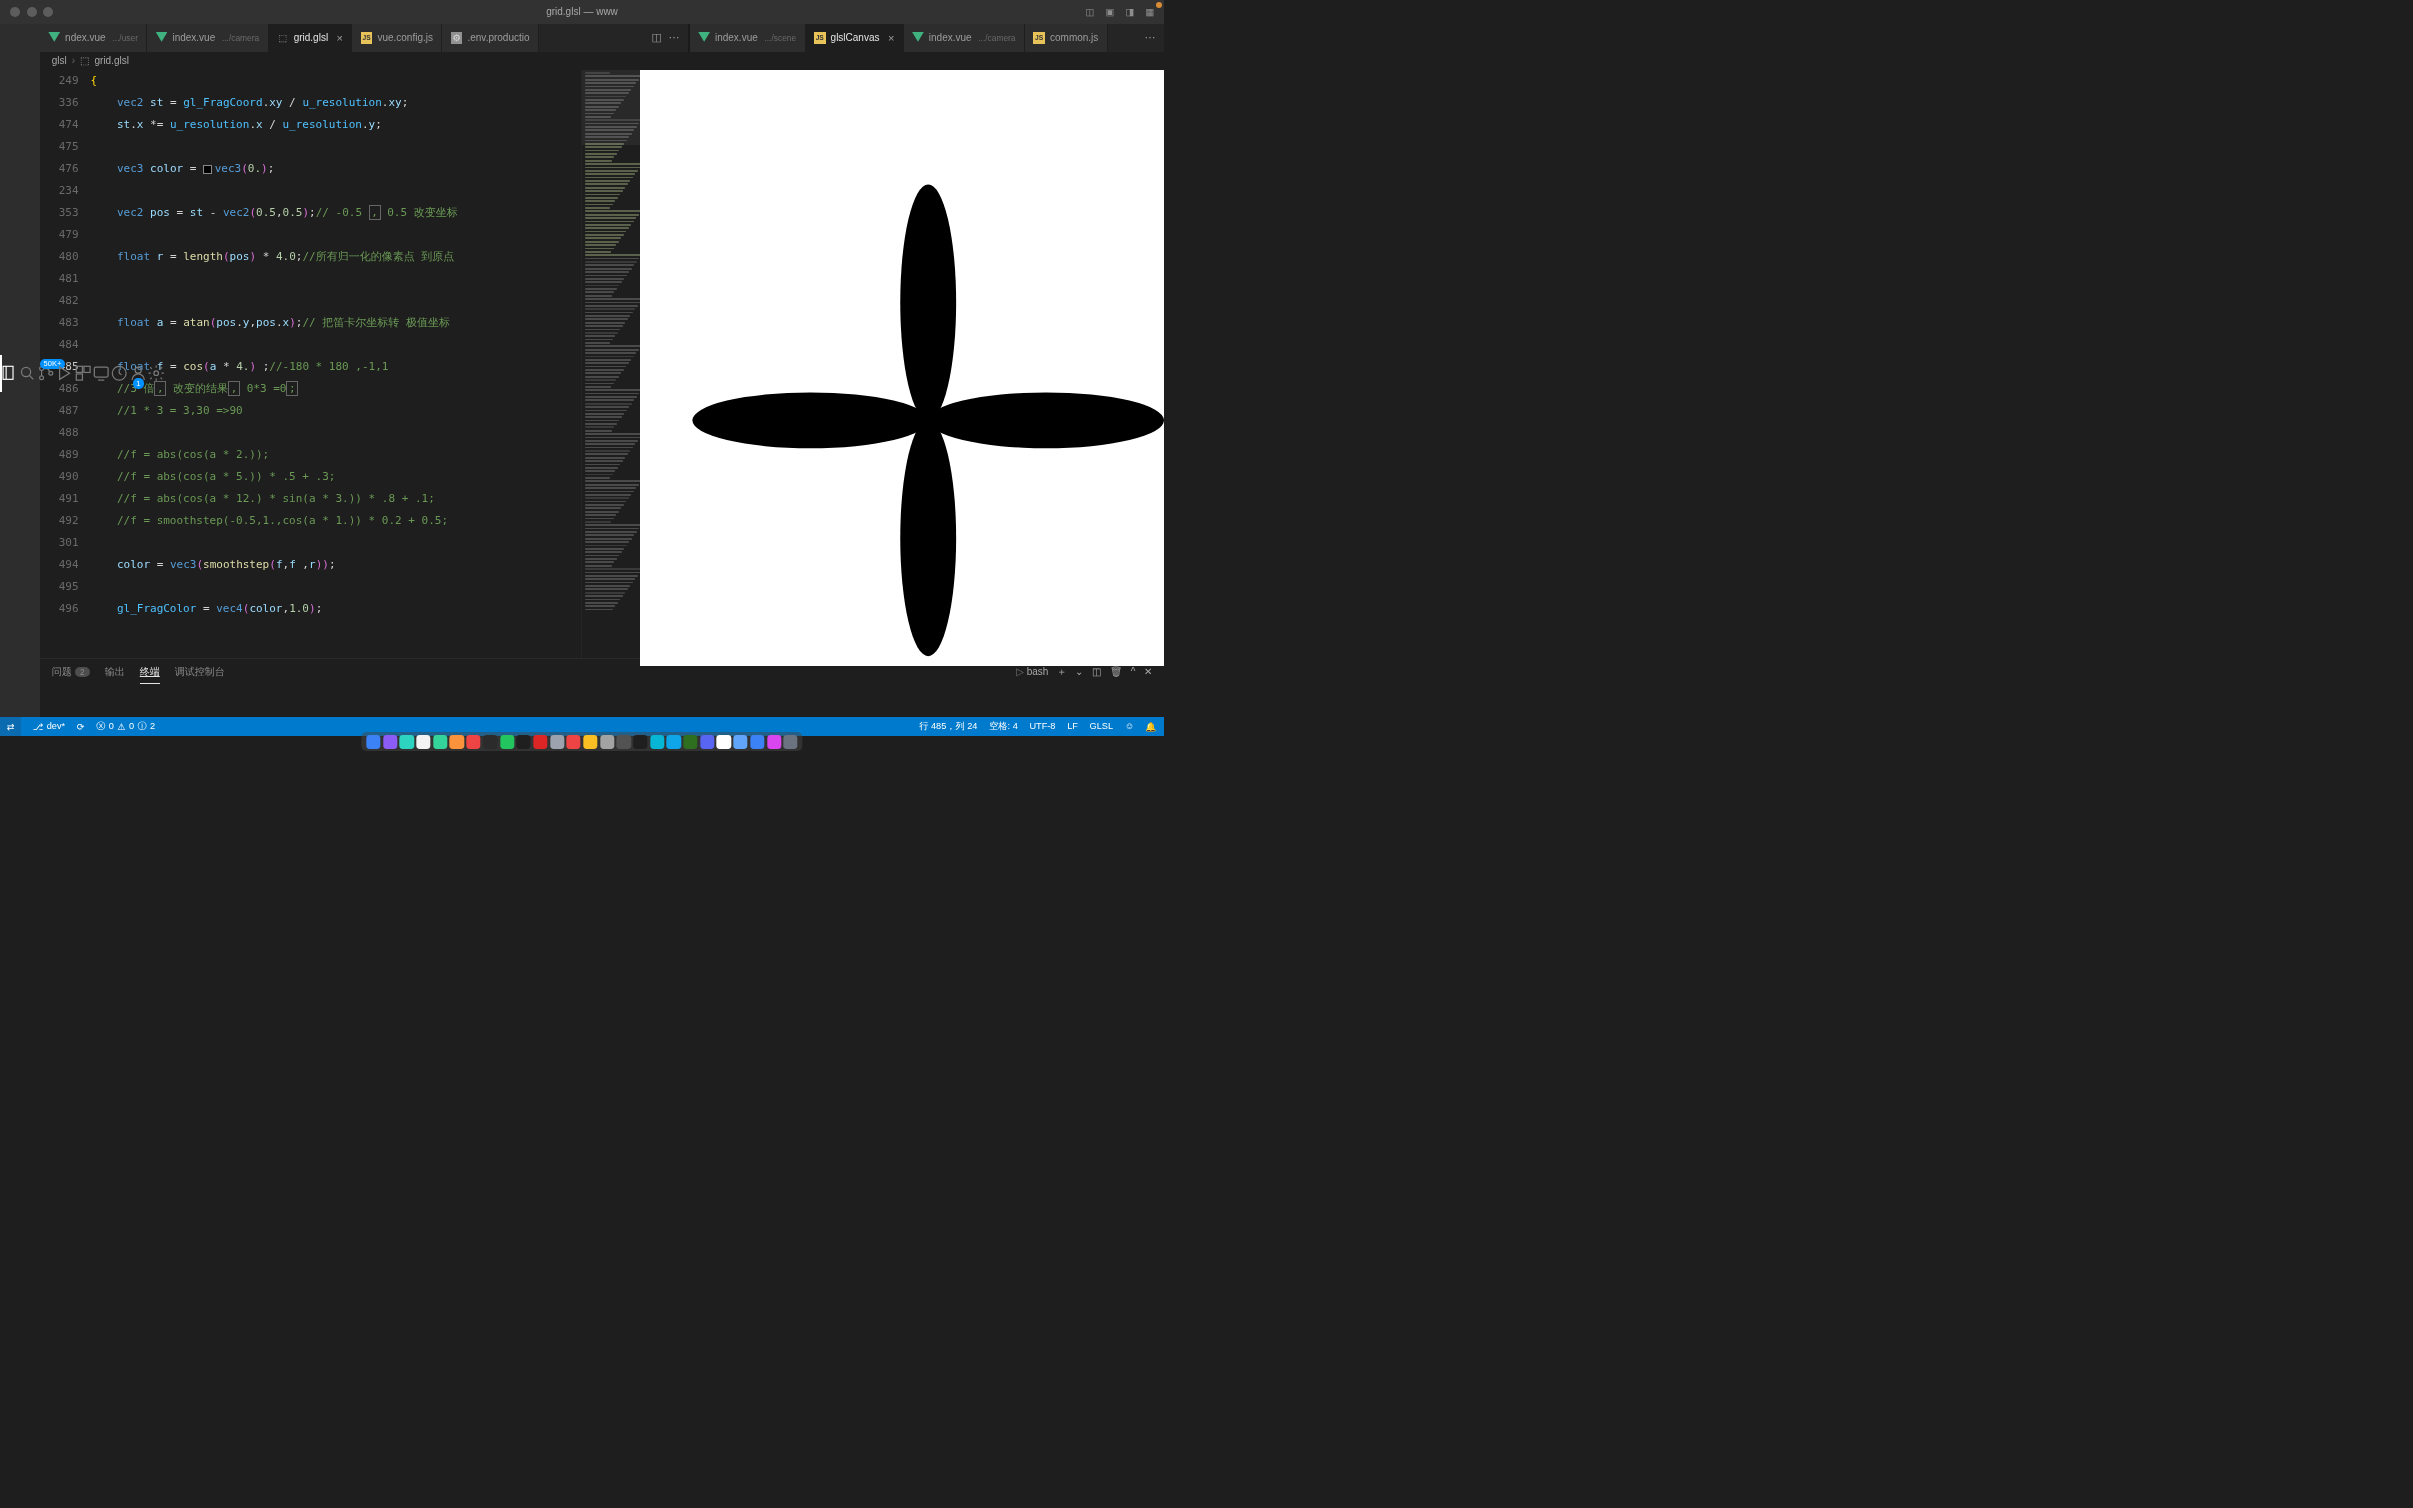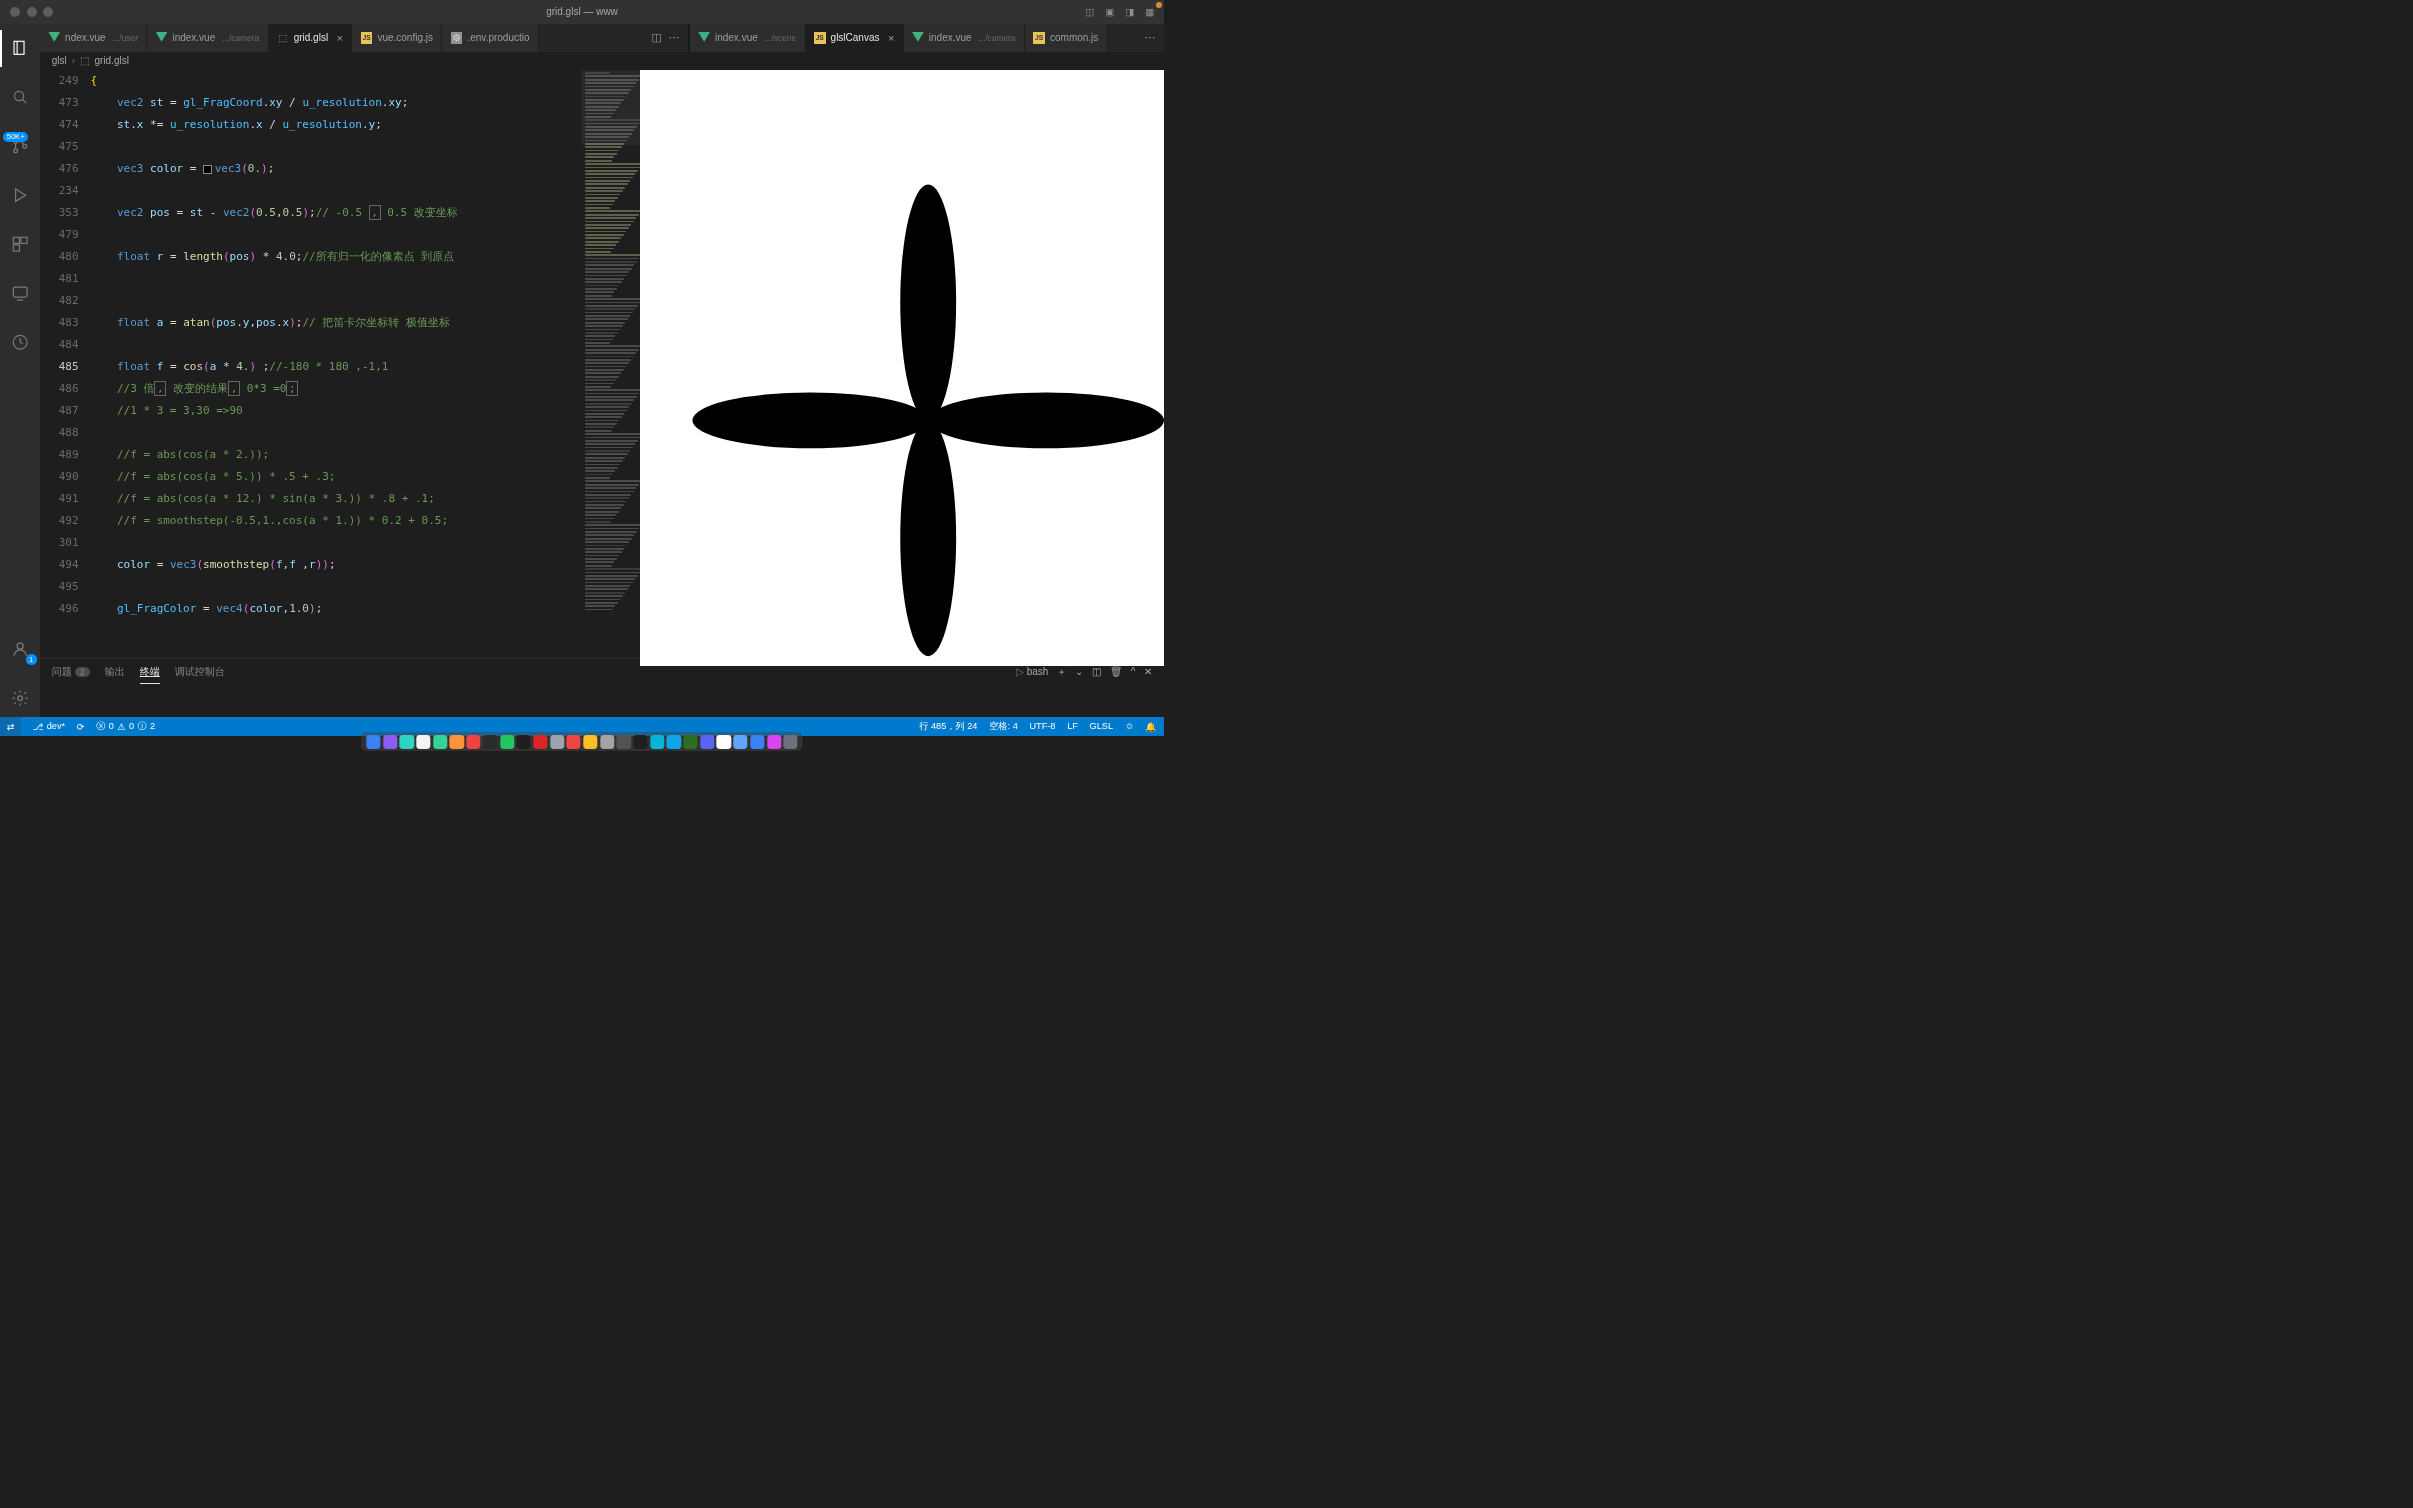--- a/index.html
+++ b/index.html
@@ -36,24 +36,24 @@
 .main {
   display: flex;
   height: calc(100% - 23.5px - 18.4px - 18.4px); 
 }
 
 
 .activitybar {
   width: 40px;
   background: #2d2d2d;
   display: flex;
-  flex-direction: column;
+  flex-direction: row;
   align-items: center;
   padding-top: 6.7px;
-  gap: 12px;
+  gap: 0;
 }
 .act-item { width: 40px; height: 37px; display:flex; align-items:center; justify-content:center; color:#7a7a7a; position:relative; }
 .act-item.active { color:#fff; }
 .act-item.active::before { content:''; position:absolute; left:0; top:0; bottom:0; width:1.7px; background:#fff; }
 .act-badge { position:absolute; left:3.4px; top:3.4px; background:#0091ff; color:#fff; font-size:7.5px; padding:0.8px 3.4px; border-radius:5px; }
 .act-spacer { flex: 1; }
 .act-item svg { width:18.4px; height:18.4px; }
 
 
 .content { flex:1; display:flex; flex-direction:column; min-width:0; }
@@ -287,21 +287,21 @@
       <span>glsl</span>
       <span class="sep">›</span>
       <span style="color:#9d9d9d">⬚</span>
       <span>grid.glsl</span>
     </div>
 
     <div class="bodysplit">
       <div class="editor-col">
         <div class="gutter" id="gutter">
             <div class="">249</div>
-            <div class="">473</div>
+            <div class="">336</div>
             <div class="">474</div>
             <div class="">475</div>
             <div class="">476</div>
             <div class="">234</div>
             <div class="">353</div>
             <div class="">479</div>
             <div class="">480</div>
             <div class="">481</div>
             <div class="">482</div>
             <div class="">483</div>

